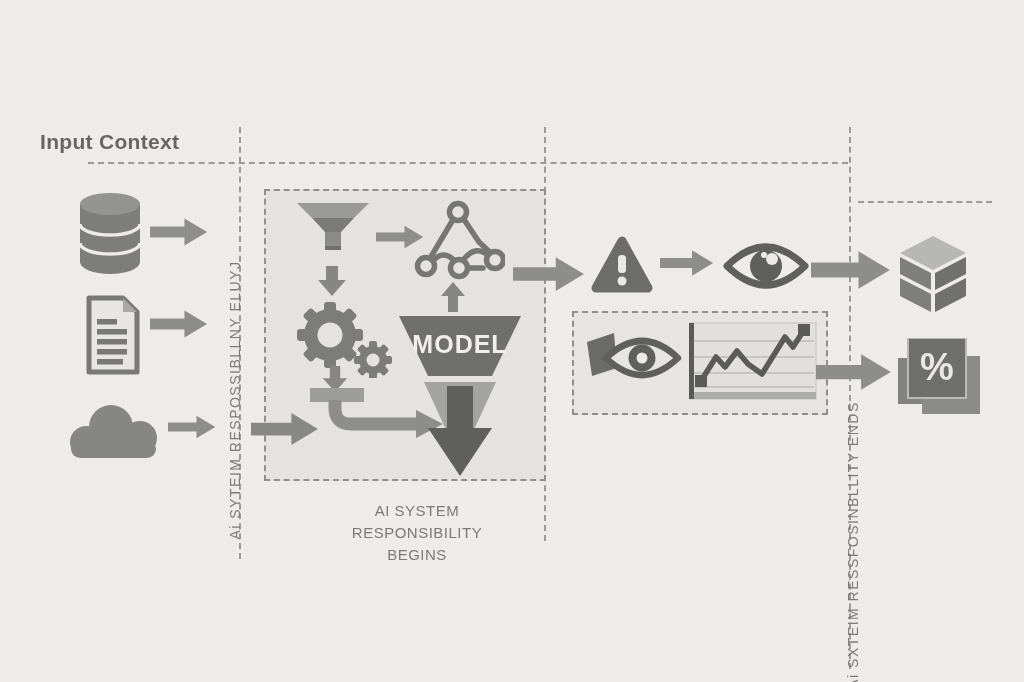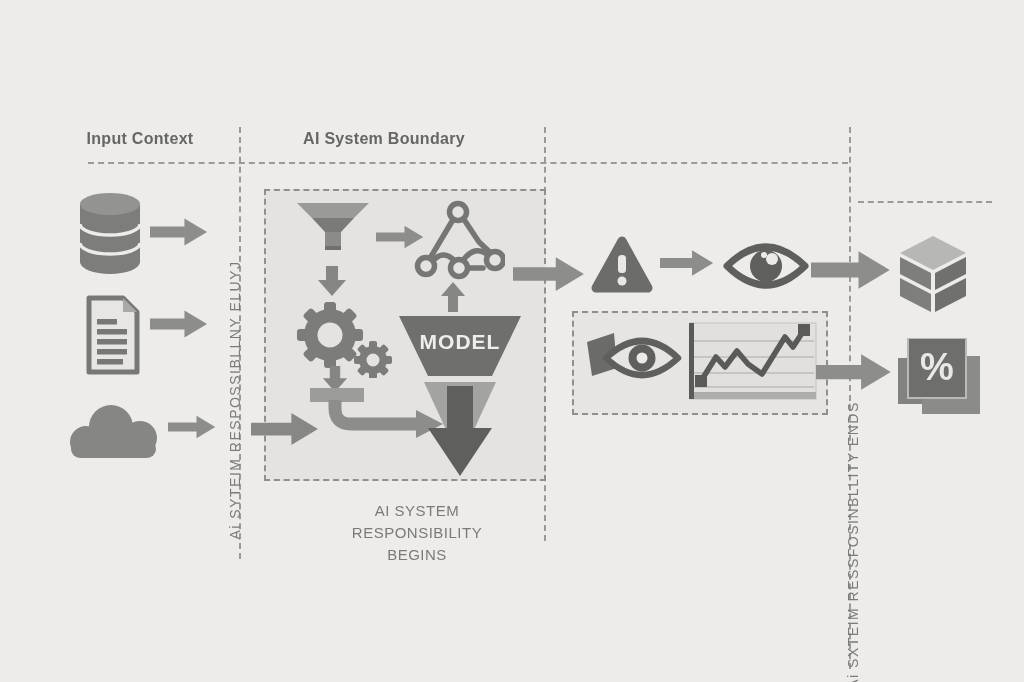--- a/index.html
+++ b/index.html
@@ -3,37 +3,37 @@
 <meta charset="utf-8">
 <style>
   html,body{margin:0;padding:0;}
   .canvas{
     position:relative;width:1024px;height:682px;overflow:hidden;
     background:#edecea;
     font-family:"Liberation Sans",sans-serif;
   }
   .abs{position:absolute;}
   .hdr{
-    position:absolute;font-size:16px;font-weight:bold;color:#666664;
-    text-align:center;letter-spacing:.3px;
+    position:absolute;font-size:21px;font-weight:bold;color:#666664;
+    letter-spacing:.3px;
   }
   .ml{white-space:pre-line;}
   .hdash{position:absolute;border-top:2px dashed #9a9a98;height:0;}
   .vdash{position:absolute;border-left:2px dashed #9a9a98;width:0;}
   .boundary-box{
     position:absolute;left:264px;top:189px;width:282px;height:292px;
     background:#e4e3e1;border:2px dashed #8f8f8d;box-sizing:border-box;
   }
   .oversight-box{
     position:absolute;left:572px;top:311px;width:256px;height:104px;
     background:#e6e5e3;border:2px dashed #8f8f8d;box-sizing:border-box;
   }
   .model-label{
     position:absolute;left:398px;top:330px;width:124px;text-align:center;
-    font-size:21px;font-weight:bold;color:#efeeec;letter-spacing:1px;
+    font-size:25px;font-weight:bold;color:#efeeec;letter-spacing:1px;
   }
   .caption{
     position:absolute;left:312px;top:500px;width:210px;text-align:center;
     font-size:15px;color:#7a7a78;letter-spacing:.5px;line-height:22px;
   }
   .vtext{
     position:absolute;white-space:nowrap;font-size:14px;color:#7b7b79;
     letter-spacing:1.5px;
   }
   .vtext-left{left:235px;top:400px;transform:translate(-50%,-50%) rotate(-90deg);}
@@ -48,21 +48,20 @@
     font-size:20px;font-weight:bold;color:#666664;line-height:26px;
   }
   svg{display:block;}
 </style>
 </head>
 <body>
 
 <div class="canvas">
 
   <div class="hdr" style="left:40px;top:130px;width:200px;">Input Context</div>
-  <div class="hdr" style="left:258px;top:130px;width:252px;">AI System Boundary</div>
 
   <div class="hdash" style="left:88px;top:162px;width:760px;"></div>
   <div class="hdash" style="left:858px;top:201px;width:134px;"></div>
   <div class="vdash" style="left:239px;top:127px;height:432px;"></div>
   <div class="vdash" style="left:544px;top:127px;height:414px;"></div>
   <div class="vdash" style="left:849px;top:127px;height:542px;"></div>
 
   <svg class="abs" style="left:72px;top:190px;" width="76" height="96" viewBox="0 0 76 96">
     <path d="M8 14 V72 a30 12 0 0 0 60 0 V14 Z" fill="#7d7d7b"></path>
     <ellipse cx="38" cy="14" rx="30" ry="11" fill="#939391"></ellipse>

